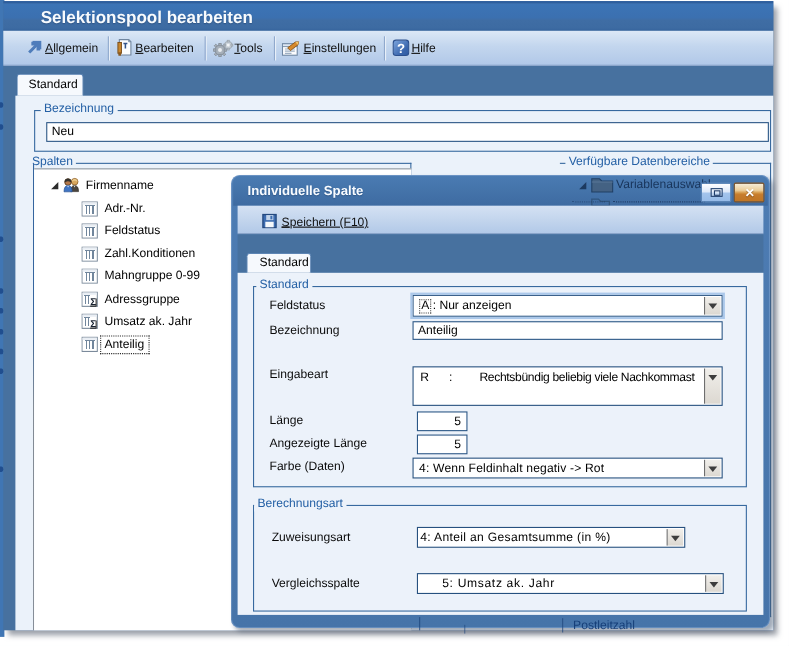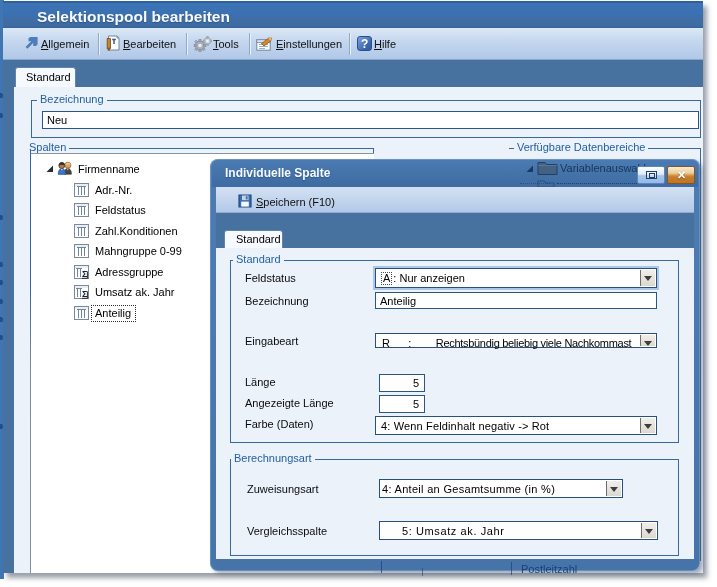--- a/index.html
+++ b/index.html
@@ -246,21 +246,21 @@
     <div id="btn-close">
         <span>✕</span>
       </div>
     <div id="mtbar">
       <svg class="abs" style="left:22px;top:7px;" width="14" height="14" viewBox="0 0 14 14">
         <path d="M1 1 L13 1 L13 13 L1 13 Z" fill="#3e6db1" stroke="#24497f" stroke-width="1.2"></path>
         <rect x="4" y="1.5" width="6.5" height="4.6" fill="#c3d4ea"></rect>
         <rect x="7.8" y="2.2" width="1.8" height="3.2" fill="#3e6db1"></rect>
         <rect x="3.2" y="7.6" width="7.6" height="5" fill="#f5f8fb"></rect>
       </svg>
-      <span class="tlbl" style="left:40px;top:9px;"><u>S</u>peichern (F10)</span>
+      <span class="tlbl" style="left:40px;top:9px;text-decoration:underline;"><u>S</u>peichern (F10)</span>
     </div>
     <div class="abs" style="left:6px;top:54px;width:478px;height:35px;background:#47719f;"></div>
     <div id="mpage"></div>
     <div id="mtab">
         <span>Standard</span>
       </div>
 
     <div class="gb" style="left:20px;top:101px;width:449px;height:183px;">
       <b style="background:#ecf2fa;left:2px;">Standard</b>
     </div>
@@ -269,21 +269,21 @@
     <div class="combo" style="left:165px;top:109px;width:282px;height:20px;outline:2px solid #abc8ea;">
       <span class="ctext" style="left:5px;"><span style="display:inline-block;border:1px dotted #4a4a4a;padding:0 1px;margin-right:1px;line-height:11px;">A</span>: Nur anzeigen</span>
       <i class="cbtn"></i>
     </div>
     <div class="flabel" style="left:35px;top:136px;">Bezeichnung</div>
     <div class="inp" style="left:165px;top:133px;width:282px;height:17px;">
         <span>Anteilig</span>
       </div>
 
     <div class="flabel" style="left:35px;top:176px;">Eingabeart</div>
-    <div class="combo" style="left:165px;top:174px;width:282px;height:15px;">
+    <div class="combo" style="left:165px;top:174px;width:282px;height:36px;">
       <span class="ctext">R      :        <span style="letter-spacing:-0.3px;">Rechtsbündig beliebig viele Nachkommast</span></span>
       <i class="cbtn"></i>
     </div>
 
     <div class="flabel" style="left:35px;top:217px;">Länge</div>
     <div class="inp" style="left:169px;top:215px;width:46px;height:18px;">
         <span style="left:auto;right:5px;">5</span>
       </div>
     <div class="flabel" style="left:35px;top:238px;">Angezeigte Länge</div>
     <div class="inp" style="left:169px;top:236px;width:46px;height:18px;">

